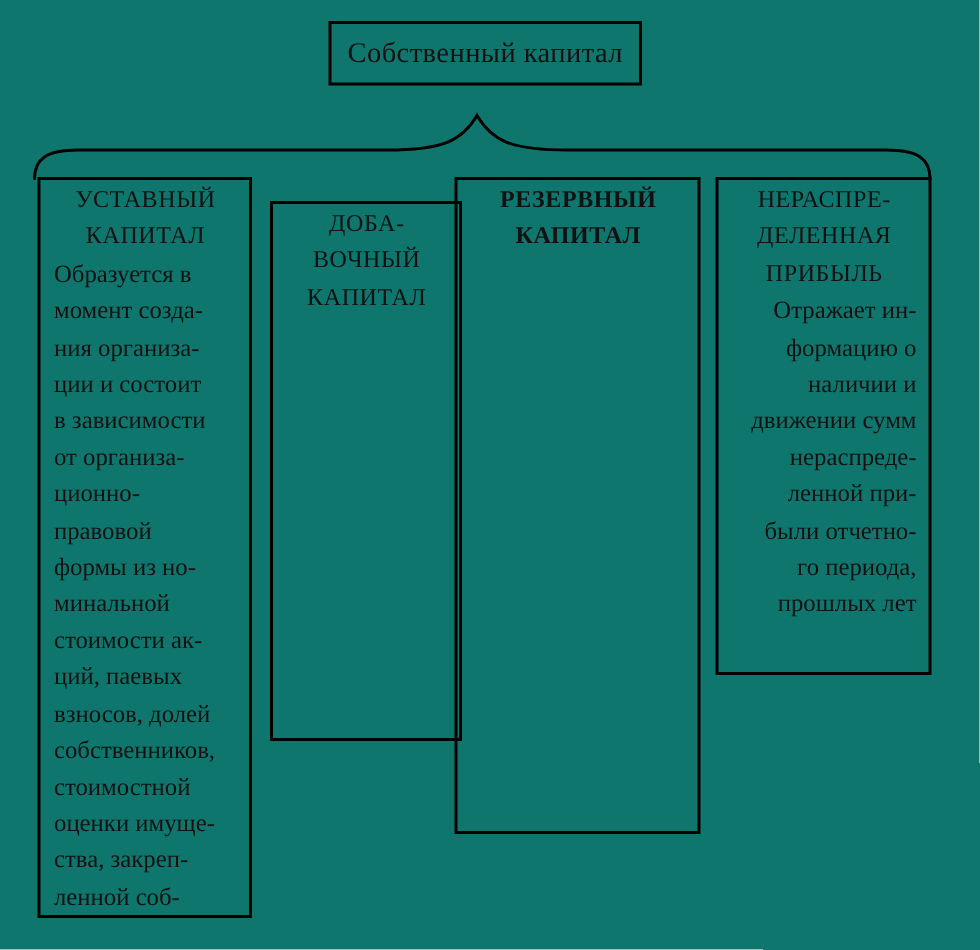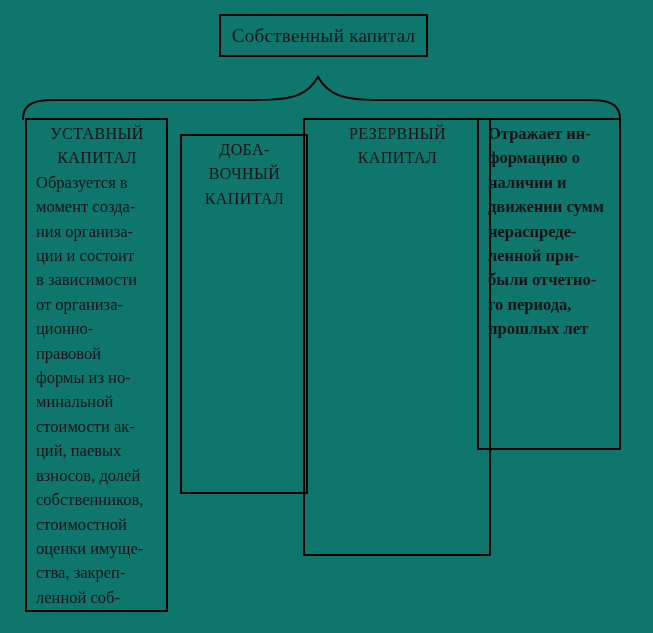--- a/index.html
+++ b/index.html
@@ -51,23 +51,23 @@
     font-size: 16px;
     white-space: pre-line;
     letter-spacing: 0.4px;
   }
   .node-body {
     font-size: 16.5px;
     white-space: pre-line;
   }
   .n1 { left: 25px;  top: 118px; width: 143px; height: 494px; }
   .n2 { left: 180px; top: 134px; width: 128px; height: 360px; }
-  .n3 { left: 303px; top: 118px; width: 188px; height: 438px; }
+  .n3 { left: 303px; top: 118px; width: 164px; height: 438px; font-weight: bold; }
   .n4 { left: 477px; top: 118px; width: 144px; height: 332px; }
-  .n4 .node-body { text-align: left; font-weight: bold; }
+  .n4 .node-body { text-align: right; }
 </style>
 </head>
 <body>
 
 <div class="canvas">
 
   <div class="root-box">
     <span>Собственный капитал</span>
   </div>
 
@@ -112,20 +112,23 @@
 ВОЧНЫЙ
 КАПИТАЛ</div>
   </div>
 
   <div class="node n3">
     <div class="node-title">РЕЗЕРВНЫЙ
 КАПИТАЛ</div>
   </div>
 
   <div class="node n4">
+    <div class="node-title">НЕРАСПРЕ-
+ДЕЛЕННАЯ
+ПРИБЫЛЬ</div>
     <div class="node-body">Отражает ин-
 формацию о
 наличии и
 движении сумм
 нераспреде-
 ленной при-
 были отчетно-
 го периода,
 прошлых лет</div>
   </div>

